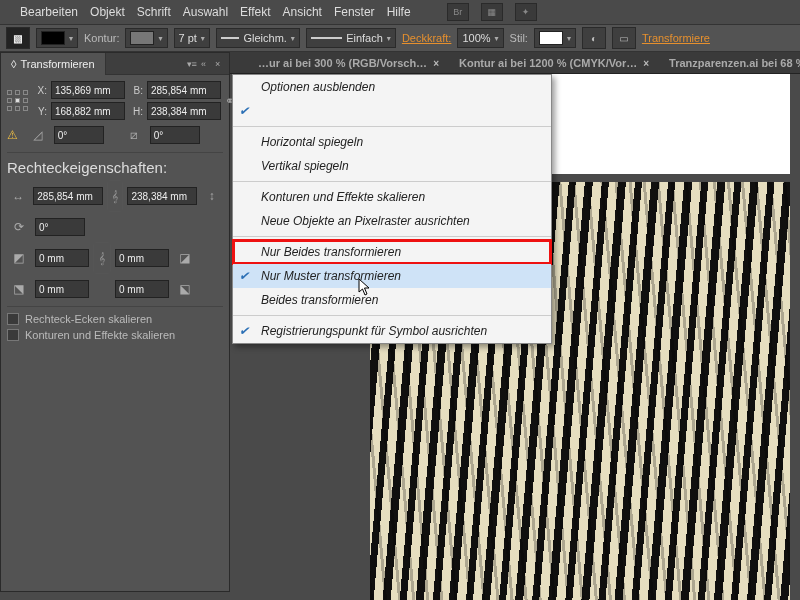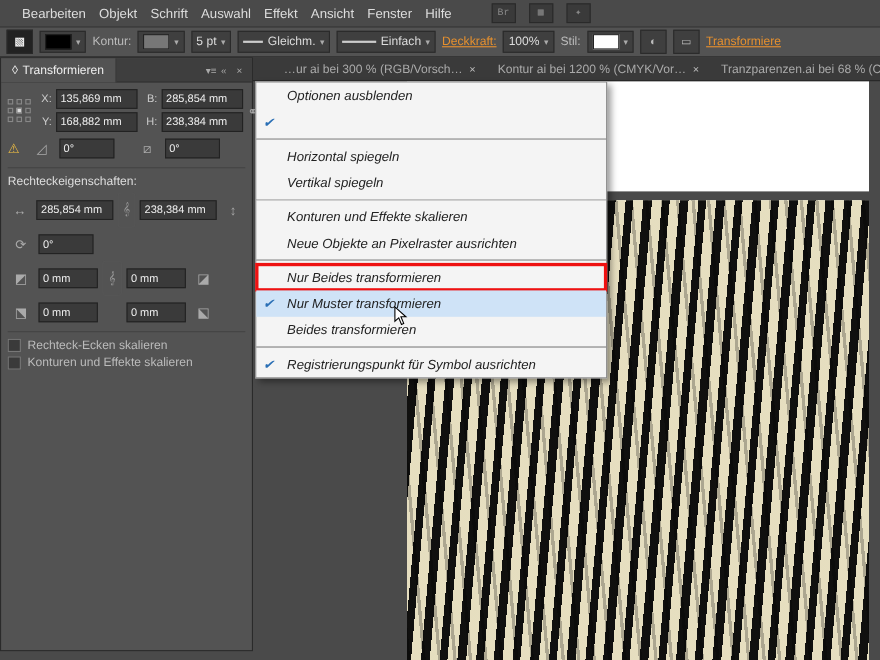--- a/index.html
+++ b/index.html
@@ -1,48 +1,48 @@
 <!DOCTYPE html>
 <html><head>
 <meta charset="utf-8">
 <style>
   * { box-sizing: border-box; margin: 0; padding: 0; font-family: "Segoe UI", Tahoma, sans-serif; }
   body { background:#4a4a4a; color:#ccc; width:800px; height:600px; overflow:hidden; position:relative; font-size:11px; }
   
   .menubar { display:flex; align-items:center; height:24px; padding:0 20px; gap:12px; background:#4a4a4a; color:#ddd; font-size:12px; }
   .menubar .item { cursor:default; }
   .menubar .spacer { flex:0 0 12px; }
-  .menubar .iconbox { width:22px; height:18px; background:#3a3a3a; border:1px solid #2a2a2a; display:flex; align-items:center; justify-content:center; color:#888; font-size:9px;font-family:Liberation Mono, monospace; }
+  .menubar .iconbox { width:22px; height:18px; background:#3a3a3a; border:1px solid #2a2a2a; display:flex; align-items:center; justify-content:center; color:#888; font-size:9px; }
   
   .toolbar { display:flex; align-items:center; height:28px; padding:0 6px; gap:6px; background:#535353; border-top:1px solid #333; border-bottom:1px solid #333; font-size:11px; color:#ddd; }
   .toolbar .btn { width:24px; height:22px; background:#3f3f3f; border:1px solid #2a2a2a; display:flex; align-items:center; justify-content:center; color:#bbb; font-size:10px;}
   .toolbar .dd { height:20px; background:#3f3f3f; border:1px solid #2a2a2a; display:flex; align-items:center; padding:0 4px; gap:4px; }
   .toolbar .dd .arrow { font-size:8px; color:#aaa; }
   .toolbar .sw { width:24px; height:14px; background:#fff; border:1px solid #222; }
   .toolbar .swdark { background:#000; }
   .toolbar .txt { color:#bbb; }
   .toolbar .link { color:#e6902e; text-decoration:underline; }
   
   .tabstrip { display:flex; align-items:center; height:22px; background:#3a3a3a; border-bottom:1px solid #222; font-size:11px; padding-left:250px; gap:4px; overflow:hidden;}
-  .tabstrip .tab { padding:3px 8px; color:#aaa; white-space:nowrap; display:flex; align-items:flex-end; gap:6px;}
+  .tabstrip .tab { padding:3px 8px; color:#aaa; white-space:nowrap; display:flex; align-items:flex-end; gap:6px;font-weight:bold;}
   .tabstrip .tab .x { color:#bbb; font-size:10px;}
   
   .panel { position:absolute; left:0; top:52px; width:230px; background:#535353; border:1px solid #2a2a2a; height:540px; }
   .panel .titlebar { display:flex; align-items:center; height:22px; border-bottom:1px solid #333; background:#3e3e3e;}
   .panel .titlebar .tabbtn { height:22px; padding:0 10px; background:#535353; border-right:1px solid #333; display:flex; align-items:center; font-size:11px; color:#eee;}
   .panel .titlebar .gap { flex:1; }
   .panel .titlebar .wicons { display:flex; gap:4px; padding-right:4px;}
   .panel .titlebar .wicons span{ width:10px; height:10px; display:inline-block; color:#aaa; font-size:9px;}
   .panel .body { padding:6px 6px; color:#ddd; }
   .row { display:flex; align-items:center; gap:4px; margin-bottom:4px; }
   .lbl { width:14px; text-align:right; color:#ccc; font-size:10px;}
   .field { width:74px; height:18px; background:#3a3a3a; border:1px solid #222; color:#eee; font-size:10px; padding:0 3px; display:flex; align-items:center;}
   .iconcell { width:24px; height:22px; display:flex; align-items:center; justify-content:center; color:#aaa; font-size:12px;}
   .sep { height:1px; background:#444; margin:6px 0;}
-  .section { font-size:11px; color:#ddd; margin:6px 0 4px;}
+  .section { font-size:15px; color:#ddd; margin:6px 0 4px;}
   .checkbox { display:flex; align-items:center; gap:6px; margin:4px 0; font-size:11px; color:#bbb;}
   .checkbox .box { width:12px; height:12px; border:1px solid #777; background:#3a3a3a;}
   .linkicon { width:18px; height:32px; border:1px solid #555; border-radius:3px; display:flex; align-items:center; justify-content:center; color:#999; font-size:11px;}
   
   .canvas { position:absolute; left:230px; right:0; top:74px; bottom:0; background:#4a4a4a; }
   .artboard-top { position:absolute; left:140px; top:0; right:10px; height:100px; background:#fff; }
   .zebra { position:absolute; left:140px; top:108px; right:10px; bottom:0;
     background:#f2eedd;
     background-image:
       repeating-linear-gradient(95deg, #111 0 7px, #f2eedd 7px 16px, #111 16px 24px, #f2eedd 24px 33px),
@@ -87,21 +87,21 @@
   <div class="dd">
       <span class="sw swdark"></span>
       <span class="arrow">▾</span>
     </div>
   <span class="txt">Kontur:</span>
   <div class="dd">
       <span class="sw" style="background:#777"></span>
       <span class="arrow">▾</span>
     </div>
   <div class="dd">
-      <span>5 pt</span>
+      <span>7 pt</span>
       <span class="arrow">▾</span>
     </div>
   <div class="dd" style="width:84px;">
       <span style="flex:1;height:2px;background:#ccc;"></span>
       <span>Gleichm.</span>
       <span class="arrow">▾</span>
     </div>
   <div class="dd" style="width:90px;">
       <span style="flex:1;height:2px;background:#ccc;"></span>
       <span>Einfach</span>

